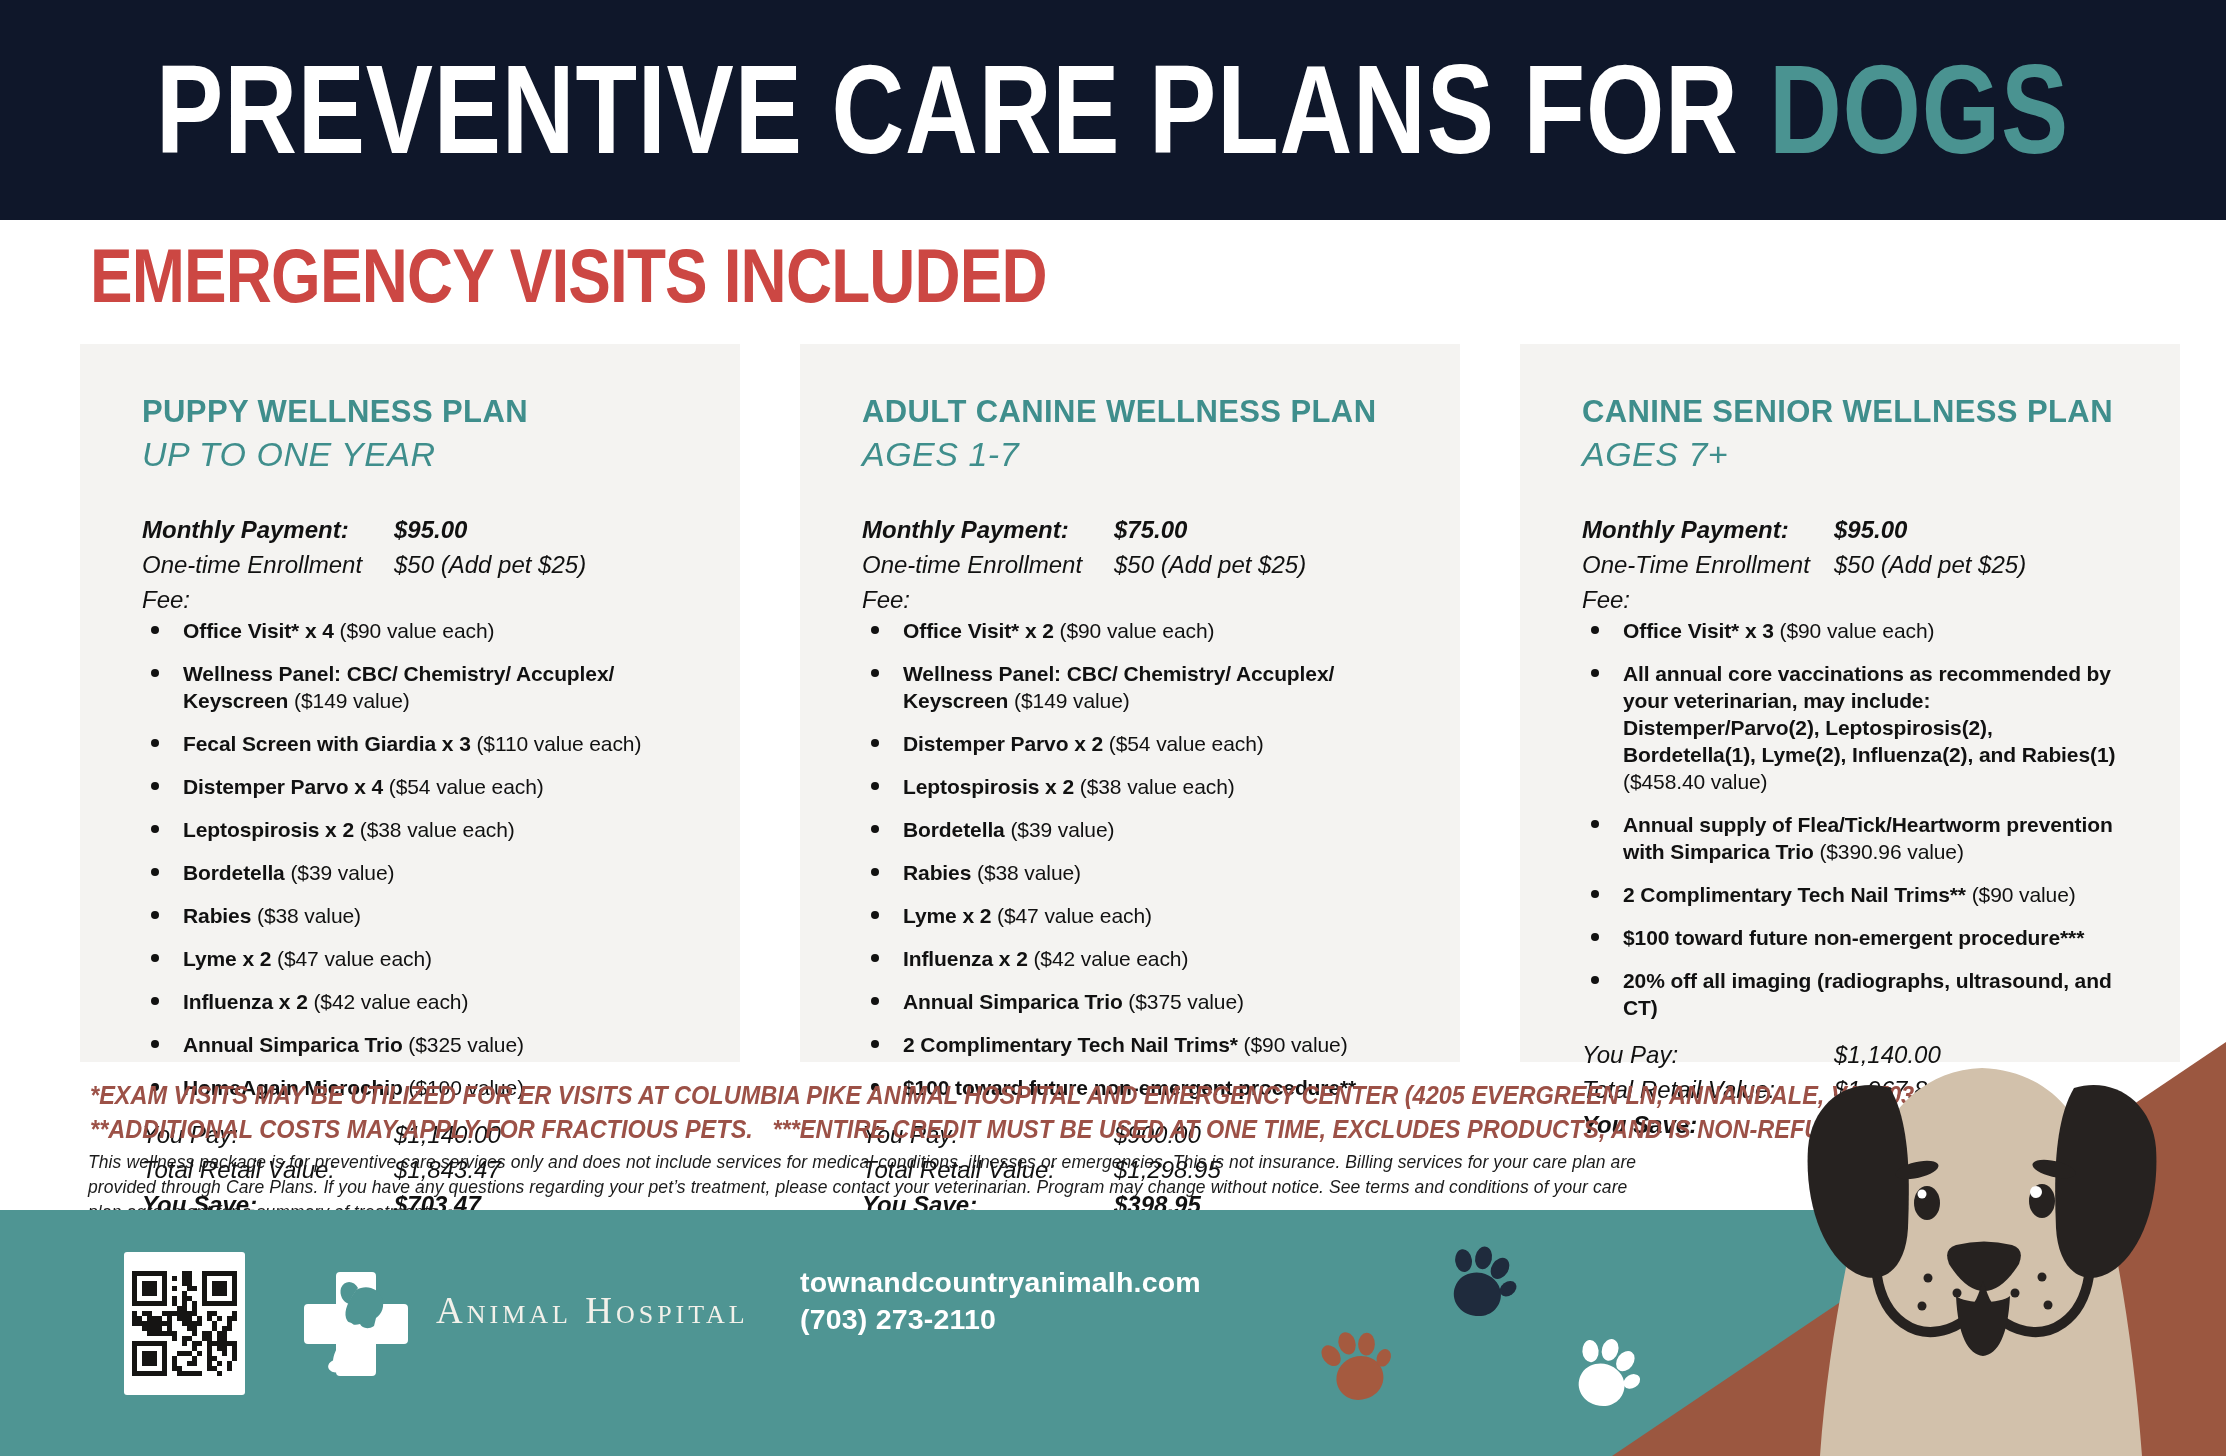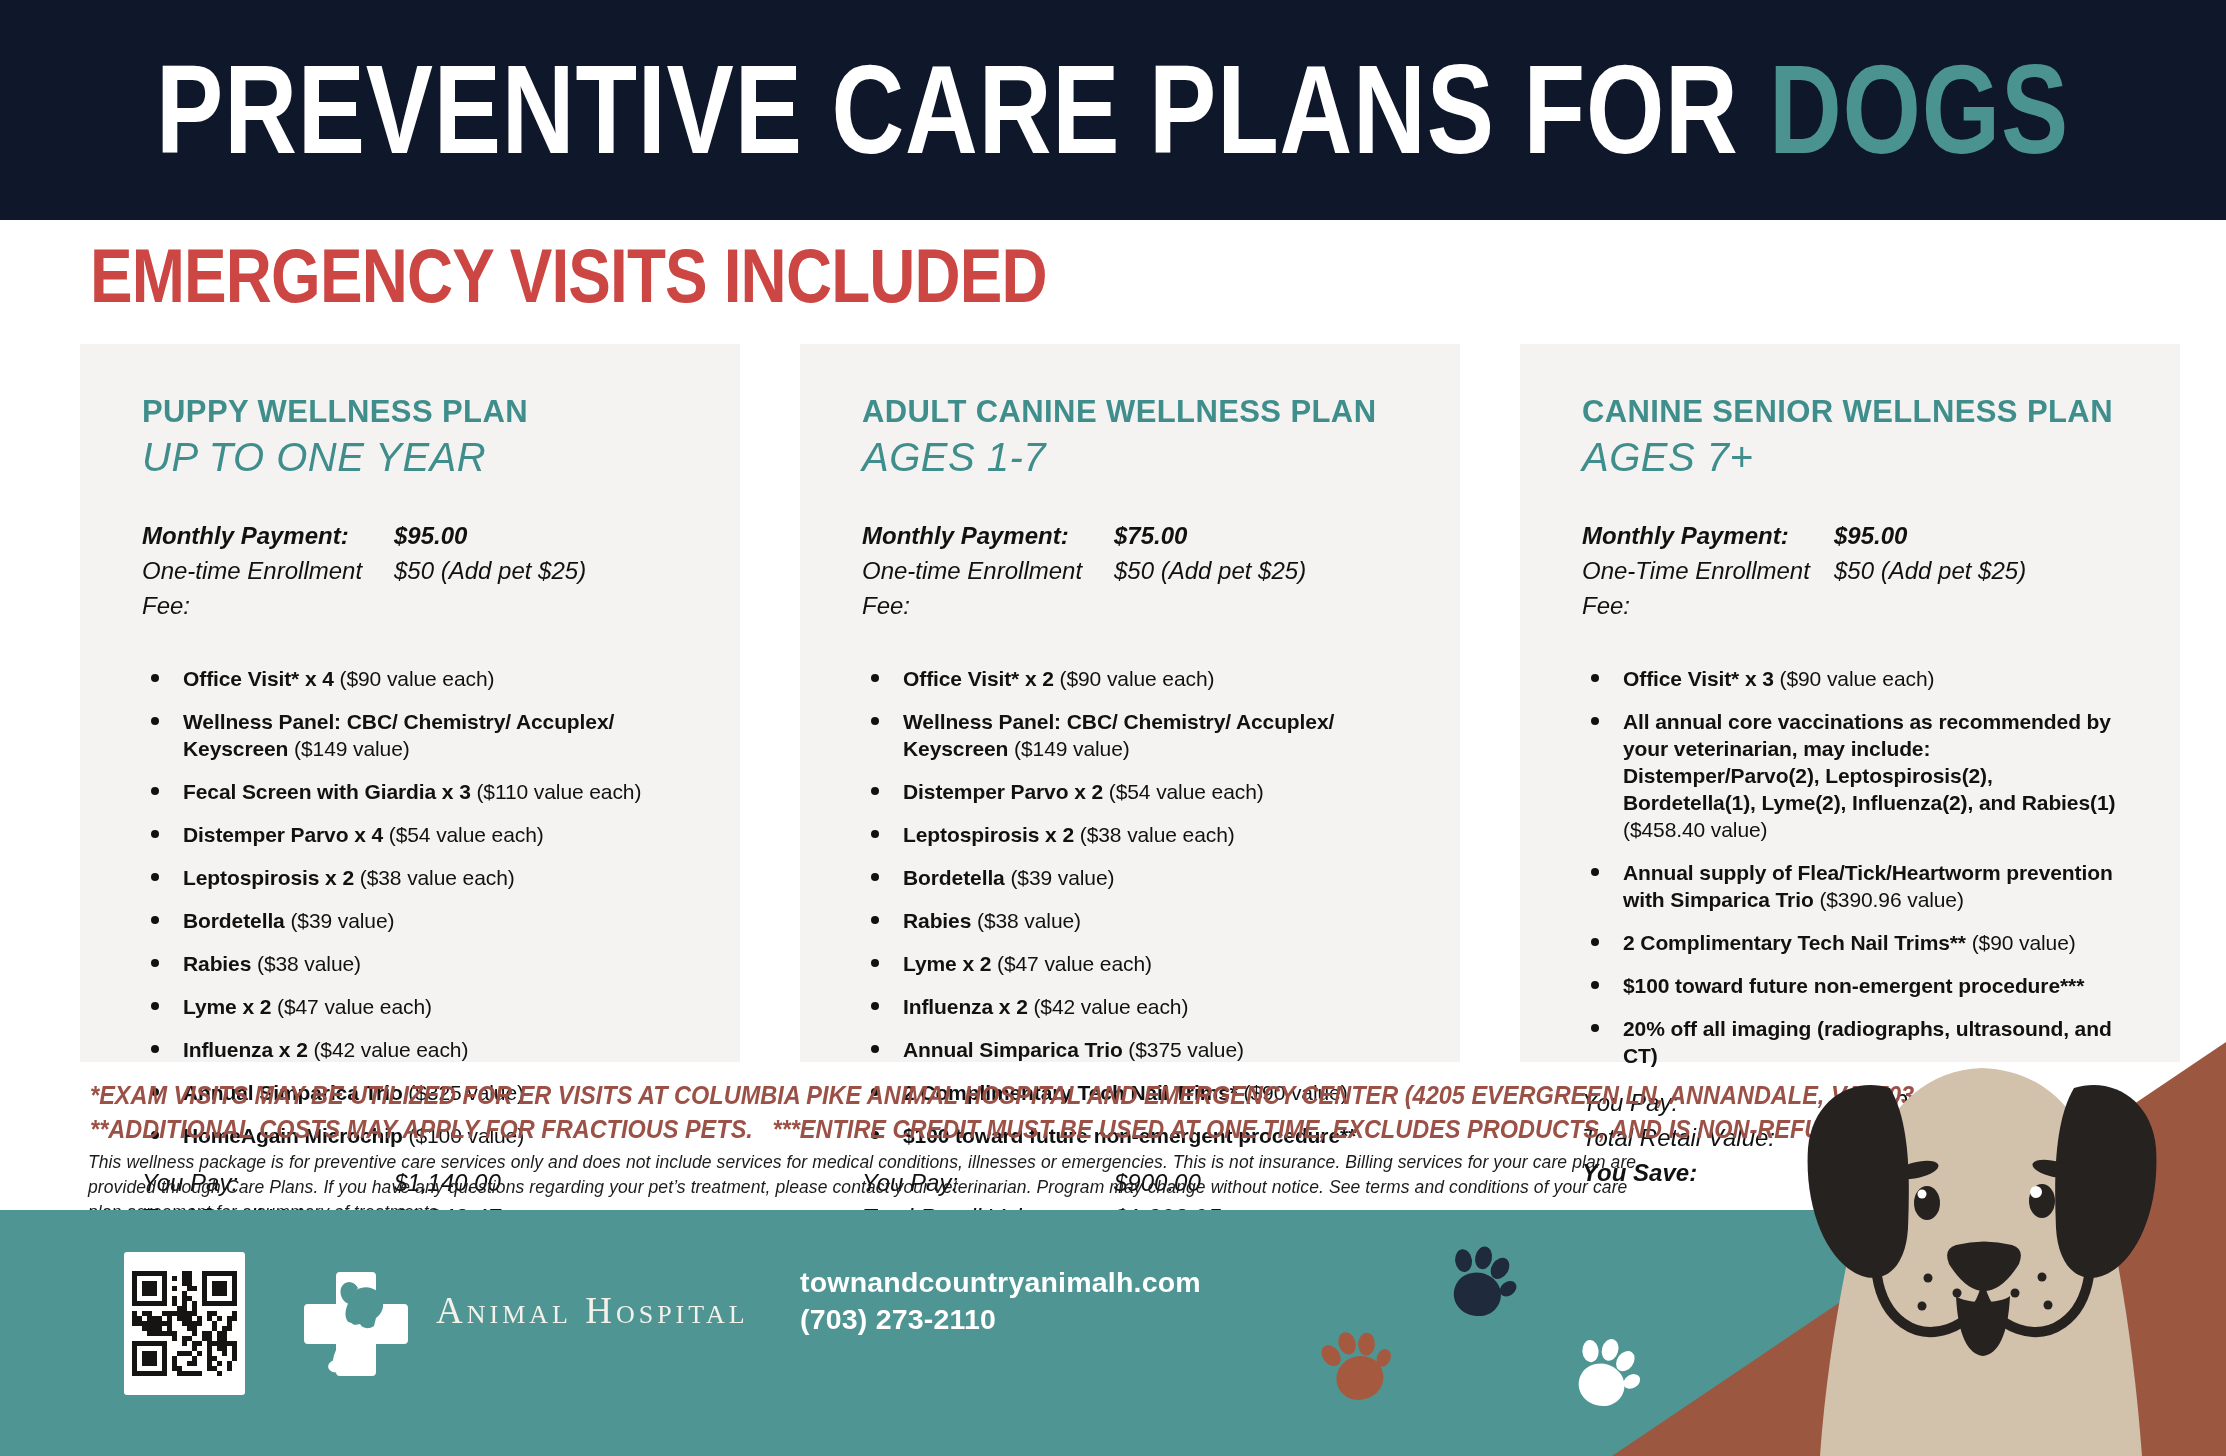--- a/index.html
+++ b/index.html
@@ -24,26 +24,26 @@
     color:#cc4743; white-space:nowrap; transform:scaleX(.84); transform-origin:left top;
     letter-spacing:-1px; line-height:1;
   }
   
   .plans { position:absolute; left:80px; top:344px; display:flex; gap:60px; }
   .plan-card {
     width:660px; height:718px; background:#f4f3f1;
     padding:50px 56px 32px 62px; display:flex; flex-direction:column;
   }
   .plan-title { color:#3f8e8c; font-size:31px; font-weight:bold; letter-spacing:.4px; line-height:1.15; }
-  .plan-subtitle { color:#3f8e8c; font-size:40px; font-style:italic; font-weight:500; margin-top:5px; letter-spacing:.5px; }
+  .plan-subtitle { color:#3f8e8c; font-size:34px; font-style:italic; font-weight:500; margin-top:5px; letter-spacing:.5px; }
   .payment { margin-top:38px; }
   .row { display:flex; font-size:24px; line-height:35px; font-style:italic; color:#111; }
   .row .lbl { width:252px; flex:none; }
   .row.strong { font-weight:bold; }
-  .items { margin-top:42px; list-style:none; }
+  .items { list-style:none; }
   .items li { position:relative; padding-left:41px; margin-bottom:16px; font-size:21px; line-height:27px; color:#111; letter-spacing:-.1px; }
   .items li::before { content:""; position:absolute; left:9px; top:9px; width:8px; height:8px; border-radius:50%; background:#111; }
   .items li .b { font-weight:bold; }
   .totals { margin-top:auto; }
   
   .footnotes {
     position:absolute; left:90px; top:1078px; color:#9c5147; font-style:italic; font-weight:bold;
     font-size:25px; line-height:34px; white-space:nowrap; transform:scaleX(.94); transform-origin:left top;
   }
   .disclaimer {

